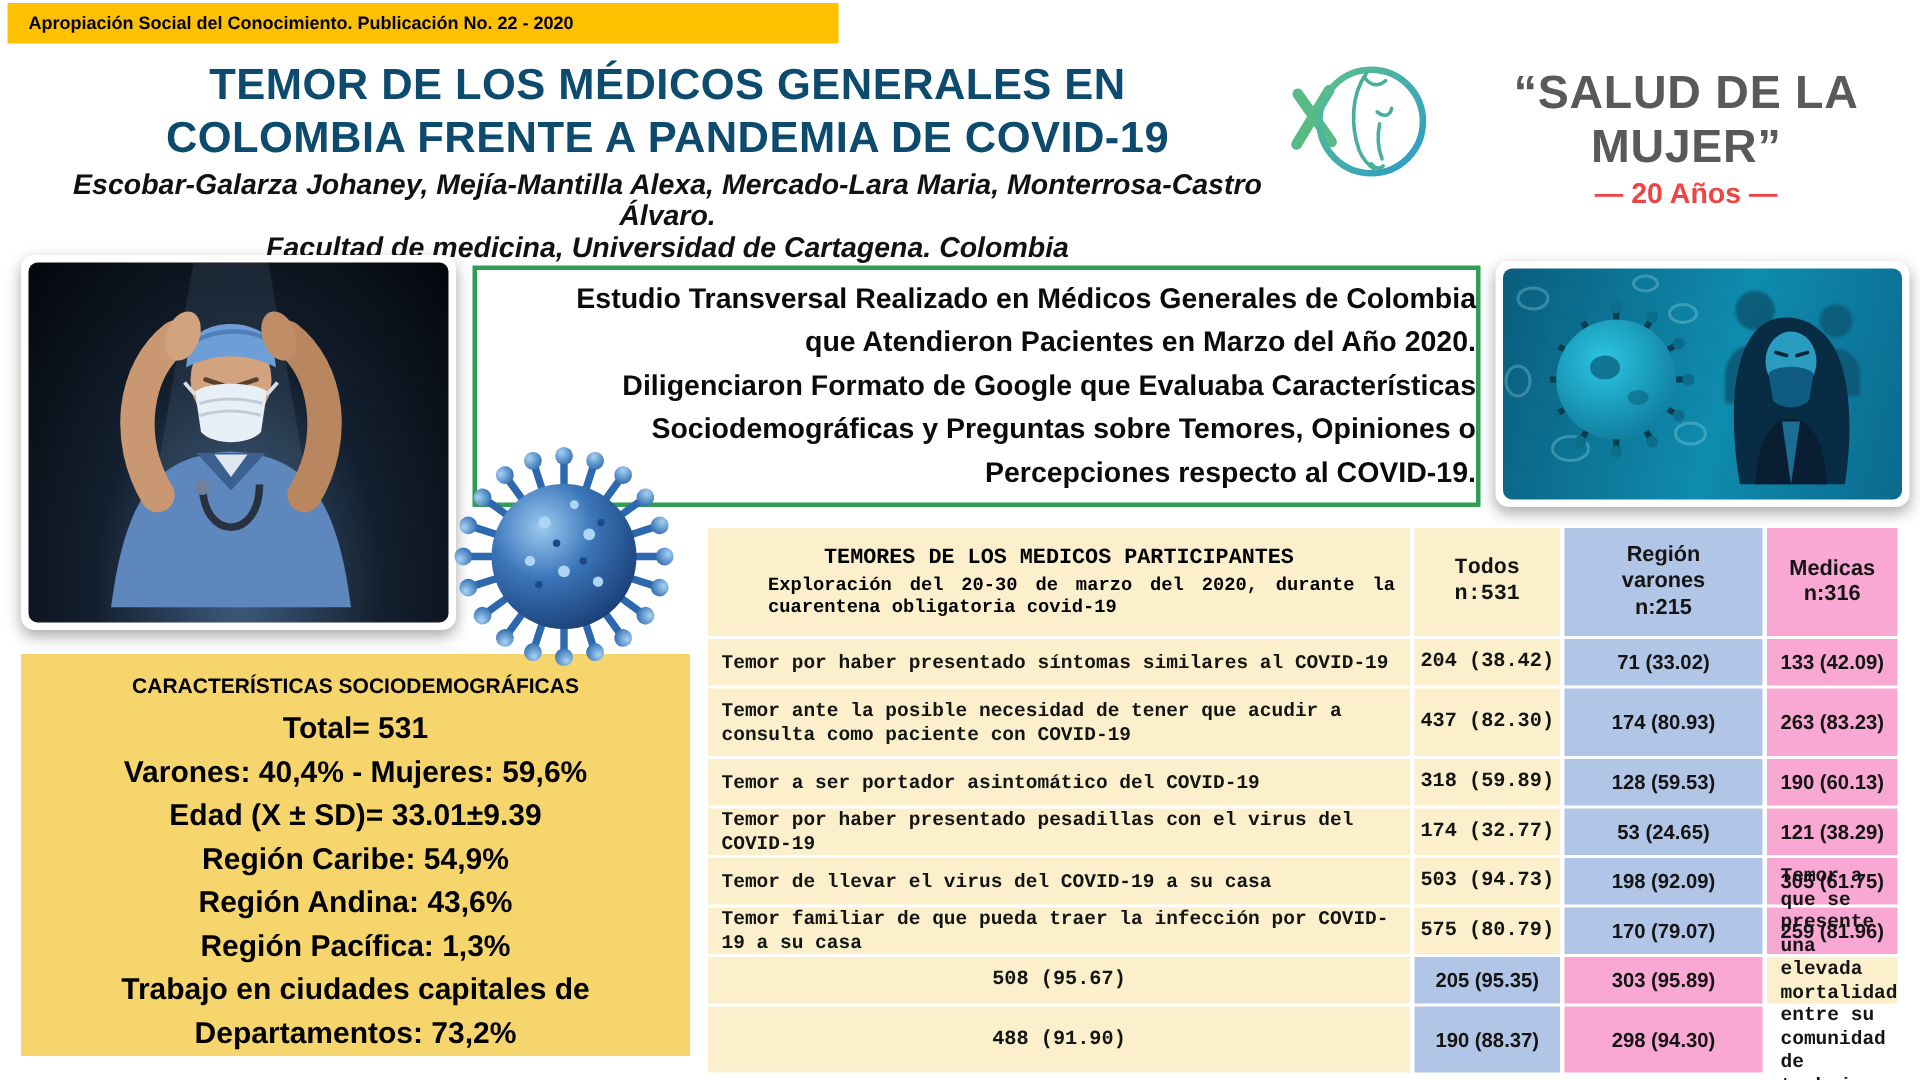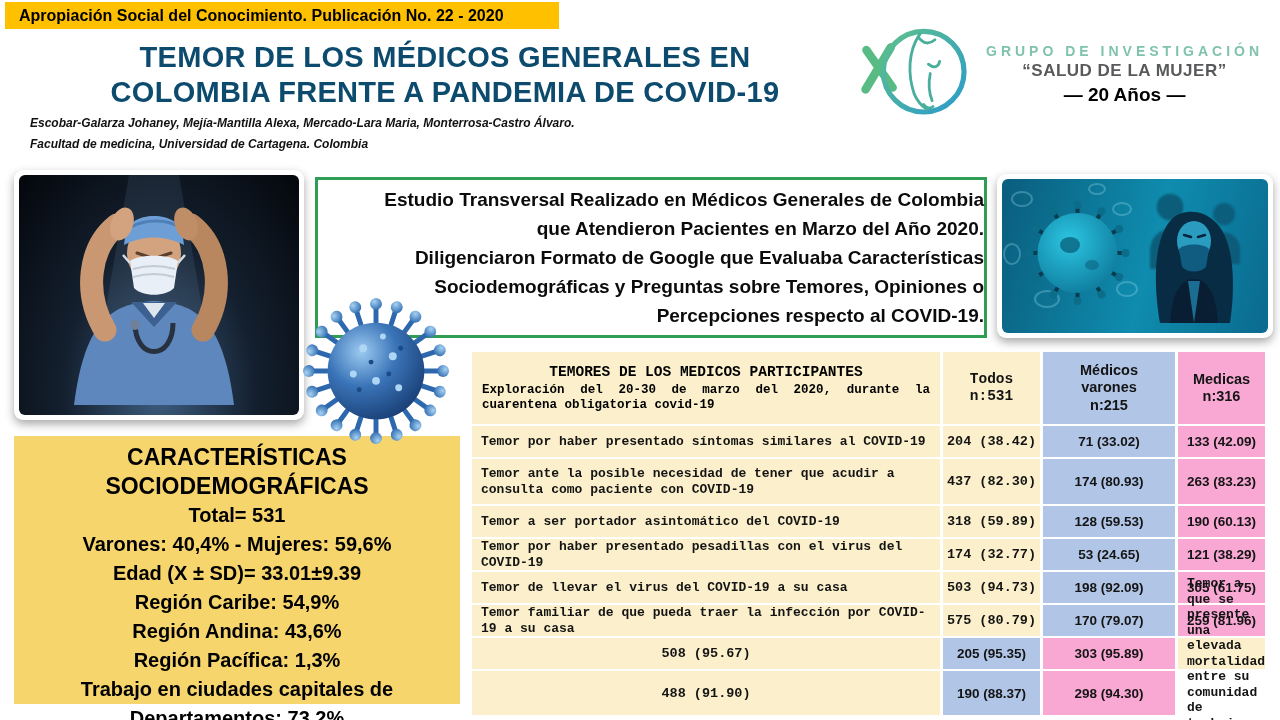--- a/index.html
+++ b/index.html
@@ -2,34 +2,34 @@
 <html><head>
 <meta charset="utf-8">
 <style>
   html,body{margin:0;padding:0;background:#fff;}
   .poster{position:relative;width:1280px;height:720px;background:#ffffff;overflow:hidden;
           font-family:"Liberation Sans", sans-serif;color:#000;}
   .pre{white-space:pre-line;}
 
   
   .banner{position:absolute;left:5px;top:2px;width:540px;height:27px;background:#FFC000;
-          font-size:16px;font-weight:bold;line-height:27px;padding-left:14px;color:#000;}
+          font-size:12px;font-weight:bold;line-height:27px;padding-left:14px;color:#000;}
 
   
   .title{position:absolute;left:30px;top:40px;width:830px;text-align:center;
          font-size:29px;line-height:35px;font-weight:800;color:#0c4a6e;letter-spacing:.3px;}
-  .authors{position:absolute;left:30px;top:113px;width:830px;text-align:left;
-           font-size:12px;line-height:21px;font-weight:bold;font-style:italic;color:#111;}
+  .authors{position:absolute;left:30px;top:113px;width:830px;text-align:center;
+           font-size:19px;line-height:21px;font-weight:bold;font-style:italic;color:#111;}
 
   
   .logo{position:absolute;left:858px;top:24px;display:flex;align-items:center;}
   .logo-text{margin-left:6px;text-align:center;}
   .logo-l1{color:#7FC3AC;font-size:14px;font-weight:600;letter-spacing:4px;}
-  .logo-l2{color:#58595B;font-size:17px;font-weight:600;letter-spacing:.5px;margin-top:2px;}
-  .logo-l3{color:#000000;font-size:19px;font-weight:800;margin-top:3px;}
+  .logo-l2{color:#58595B;font-size:31px;font-weight:600;letter-spacing:.5px;margin-top:20px;}
+  .logo-l3{color:#ef4444;font-size:19px;font-weight:800;margin-top:3px;}
 
   
   .photo{position:absolute;background:#fff;padding:5px;border-radius:9px;
          box-shadow:0 4px 10px rgba(0,0,0,.35);}
   .ph-inner{width:100%;height:100%;border-radius:6px;overflow:hidden;position:relative;}
   .doctor{left:14px;top:170px;width:280px;height:240px;}
   .doctor .ph-inner{background:radial-gradient(ellipse at 50% 90%, #3d5d80 0%, #14202f 48%, #04070c 100%);}
   .covid{left:997px;top:174px;width:266px;height:154px;}
   .covid .ph-inner{background:linear-gradient(105deg,#0a5d7d,#0f8cae 55%,#0a6a8e);}
 
@@ -37,37 +37,37 @@
   .green-box{position:absolute;left:315px;top:177px;width:666px;height:150px;background:#fff;
              border:3px solid #2F9E54;text-align:right;font-size:19px;line-height:29px;
              font-weight:bold;color:#0b0b0b;padding-top:5px;}
 
   
   .virus{position:absolute;left:302px;top:297px;width:148px;height:148px;z-index:5;}
 
   
   .yellow-box{position:absolute;left:14px;top:436px;width:446px;height:268px;background:#F7D56D;
               text-align:center;font-weight:bold;color:#000;padding-top:7px;box-sizing:border-box;}
-  .yb-title{font-size:23px;line-height:29px;}
+  .yb-title{font-size:14px;line-height:29px;}
   .yb-lines{font-size:20px;line-height:29px;}
 
   
   .tbl{position:absolute;left:472px;top:352px;display:grid;
        grid-template-columns:468px 97px 132px 87px;
        grid-template-rows:72px 31px 45px 31px 31px 31px 31px 31px 44px;
        column-gap:3px;row-gap:2px;}
   .cell{display:flex;flex-direction:column;justify-content:center;}
   .c1,.hc1,.c2,.hc2{background:#FBF0CB;font-family:Liberation Mono, monospace;}
   .c3,.hc3{background:#B1C5E7;}
   .c4,.hc4{background:#f9a8d4;}
   .c1{padding:2px 8px 2px 9px;font-size:13px;font-weight:bold;line-height:15.5px;color:#141414;}
   .num{align-items:center;text-align:center;font-size:13.5px;font-weight:bold;color:#141414;}
   .hc1{padding:3px 10px;}
   .ht{text-align:center;font-size:14.5px;font-weight:bold;line-height:17px;}
-  .hs{text-align:justify;font-size:12.5px;font-weight:bold;line-height:15px;margin-top:2px;}
+  .hs{text-align:justify;font-size:12.5px;font-weight:bold;line-height:15px;margin-top:2px;margin-left:30px;}
   .hnum{font-size:14.5px;line-height:17.5px;}
 </style>
 </head>
 <body>
 
 <div class="poster">
 
   <div class="banner">Apropiación Social del Conocimiento. Publicación No. 22 - 2020</div>
 
   <div class="title pre">TEMOR DE LOS MÉDICOS GENERALES EN
@@ -87,21 +87,20 @@
       <circle cx="70" cy="50" r="43" fill="none" stroke="url(#lg1)" stroke-width="5.5"></circle>
       <g fill="none" stroke="#49AE9C" stroke-width="3" stroke-linecap="round">
         <path d="M66,10 C53,28 53,54 60,74 C63,81 67,86 73,90"></path>
         <path d="M64,13 C70,21 76,21 82,16"></path>
         <path d="M75,42 C81,47 86,45 87,39"></path>
         <path d="M77,52 C75,62 75,71 79,81"></path>
         <path d="M70,85 C73,89 77,90 80,87"></path>
       </g>
     </svg>
     <div class="logo-text">
-      <div class="logo-l1">GRUPO DE INVESTIGACIÓN</div>
       <div class="logo-l2">“SALUD DE LA MUJER”</div>
       <div class="logo-l3">— 20 Años —</div>
     </div>
   </div>
 
   <div class="photo doctor">
     <div class="ph-inner">
       <svg width="270" height="230" viewBox="0 0 270 230">
         <polygon points="110,0 160,0 200,230 70,230" fill="#9fc4e8" opacity="0.10"></polygon>
         <path d="M55,230 C65,152 88,128 135,126 C182,128 205,152 215,230 Z" fill="#5d87bd"></path>
@@ -252,21 +251,21 @@
 Departamentos: 73,2%</div>
   </div>
 
   <div class="tbl">
     <div class="cell hc1">
       <div class="ht">TEMORES DE LOS MEDICOS PARTICIPANTES</div>
       <div class="hs">Exploración del 20-30 de marzo del 2020, durante la cuarentena obligatoria covid-19</div>
     </div>
     <div class="cell hc2 num hnum pre">Todos
 n:531</div>
-    <div class="cell hc3 num hnum pre">Médicos
+    <div class="cell hc3 num hnum pre">Región
 varones
 n:215</div>
     <div class="cell hc4 num hnum pre">Medicas
 n:316</div>
 
     <div class="cell c1">Temor por haber presentado síntomas similares al COVID-19</div>
     <div class="cell c2 num">204 (38.42)</div>
     <div class="cell c3 num">71 (33.02)</div>
     <div class="cell c4 num">133 (42.09)</div>
 

